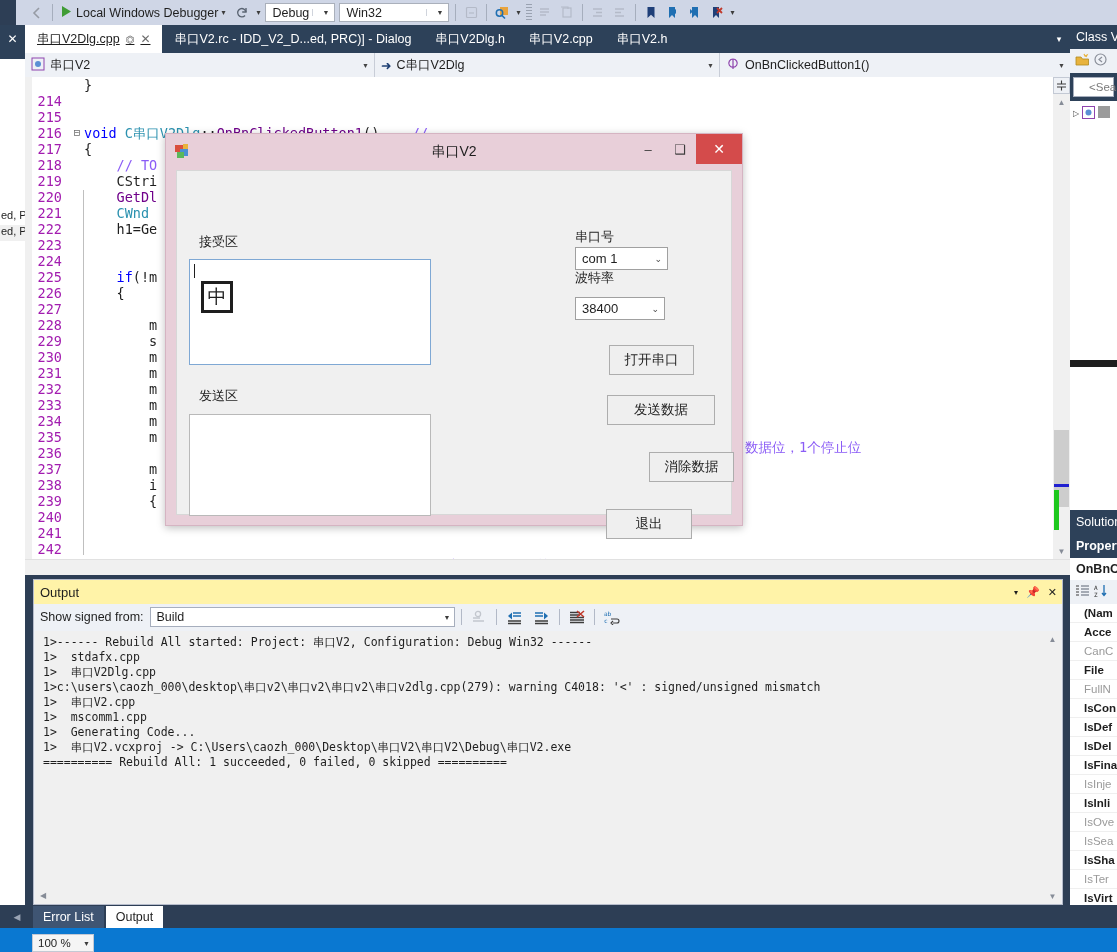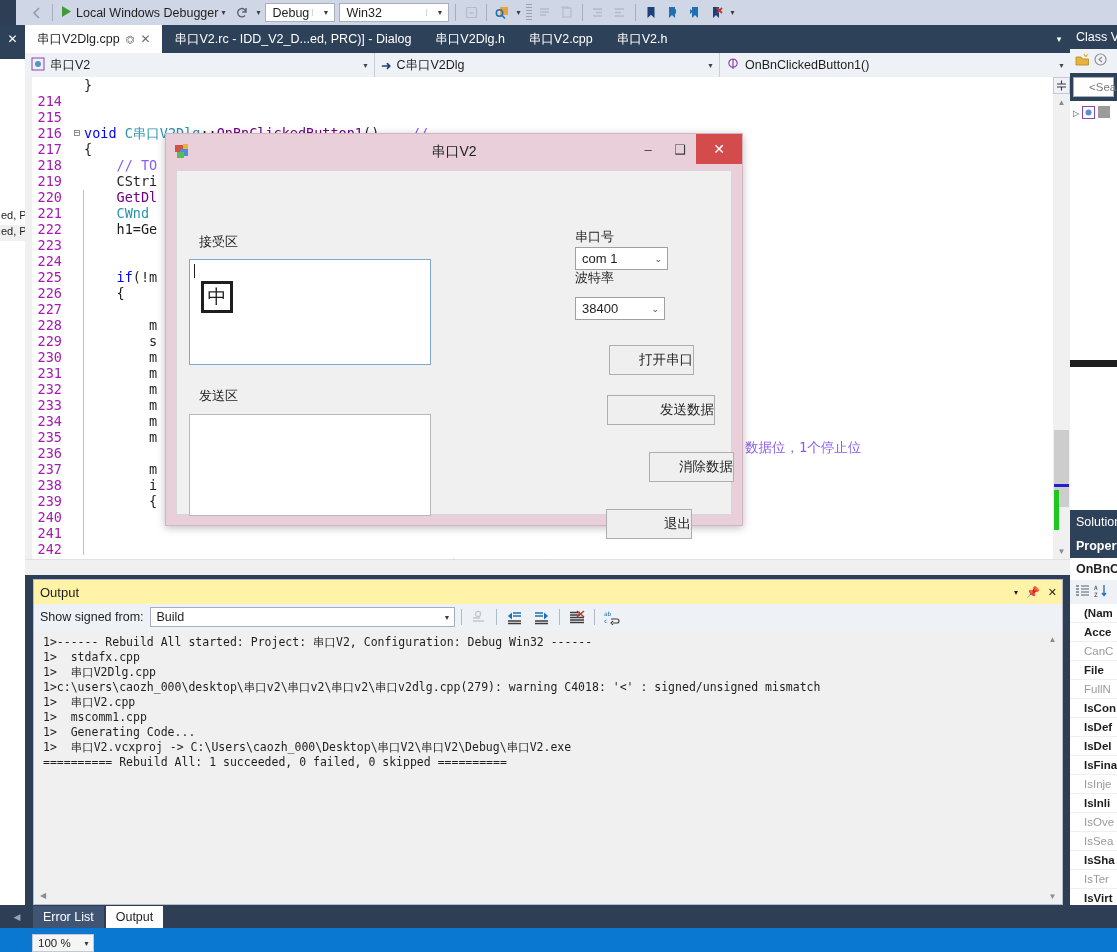--- a/index.html
+++ b/index.html
@@ -38,21 +38,21 @@
   
   .tabstrip {
     position:absolute; left:0; top:25px; width:1117px; height:28px;
     background:#2d4159;
   }
   .tabs { position:absolute; left:25px; top:0; height:28px; display:flex; }
   .tab {
     height:28px; display:flex; align-items:center; gap:6px;
     padding:0 12px; color:#ffffff; font-size:12.5px; white-space:nowrap;
   }
-  .tab.active { background:#ffffff; color:#1e1e1e; }
+  .tab.active { background:#ffffff; color:#1e1e1e;text-decoration:underline; }
   .tab .pin { font-size:10px; color:#6b6b6b; }
   .tab .x { font-size:12px; color:#6b6b6b; }
   .tabstrip-left { position:absolute; left:0; top:0; width:25px; height:28px;
      display:flex; align-items:center; justify-content:center; color:#fff; font-size:12px;}
   .tabstrip-right { position:absolute; right:47px; top:0; width:22px; height:28px;
      display:flex; align-items:center; justify-content:center; color:#fff; font-size:9px;}
 
   
   .navbar {
     position:absolute; left:25px; top:53px; width:1045px; height:24px;
@@ -142,21 +142,21 @@
   }
   .combo {
     position:absolute; height:23px; background:#fff; border:1px solid #a0a0a0;
     display:flex; align-items:center; justify-content:space-between;
     padding:0 5px 0 6px; font-size:13px;
   }
   .combo .cv { color:#1e1e1e; }
   .combo .ca { color:#4a4a4a; font-size:9px; }
   .dbtn {
     position:absolute; height:30px; background:#efefef; border:1px solid #adadad;
-    display:flex; align-items:center; justify-content:flex-end; font-size:13.5px; color:#1e1e1e;
+    display:flex; align-items:center; justify-content:center; font-size:13.5px; color:#1e1e1e;
   }
 
   
   .outpane { position:absolute; left:33px; top:579px; width:1030px; height:326px; background:#eef1f6;
      border:1px solid #b6bccb; }
   .out-title { height:24px; background:#fff3a8; display:flex; align-items:center;
      padding:0 6px; font-size:13px; position:relative; }
   .out-title-actions { position:absolute; right:5px; top:0; height:24px; display:flex; align-items:center; gap:8px; }
   .out-tb { height:26px; display:flex; align-items:center; gap:6px; padding:0 6px; background:#eef1f6; }
   .out-tb .lab { font-size:12.5px; }

